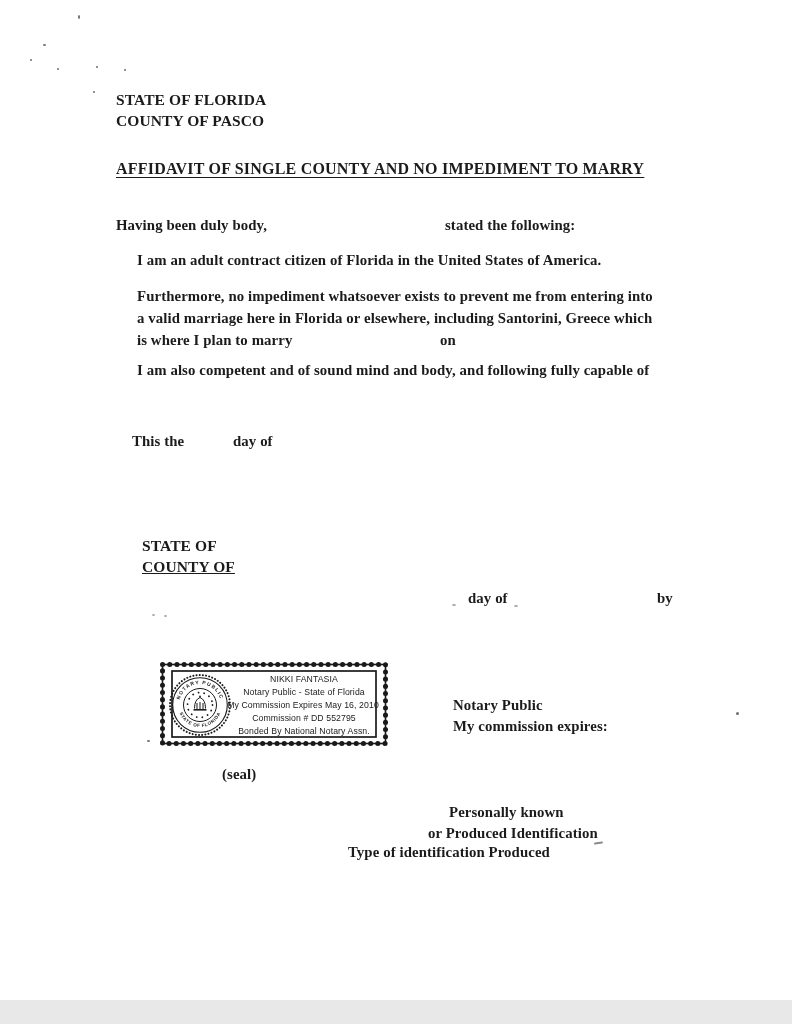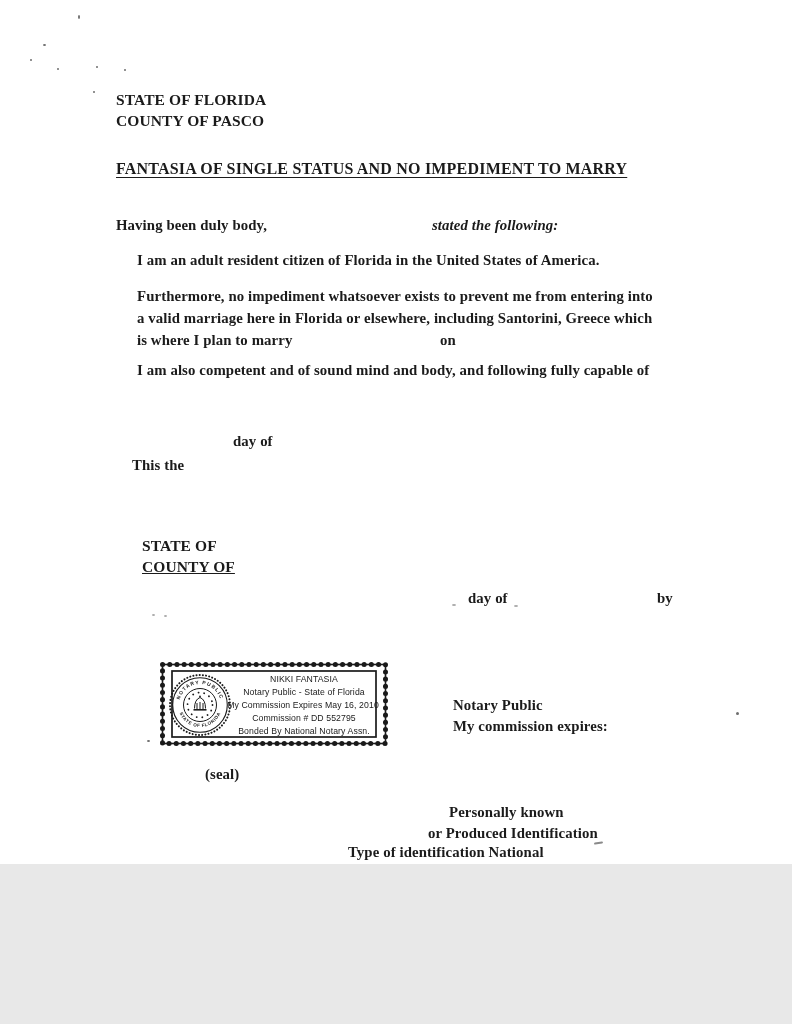--- a/index.html
+++ b/index.html
@@ -1,18 +1,18 @@
 <!DOCTYPE html>
 <html><head>
 <meta charset="utf-8">
 <style>
   html,body { margin:0; padding:0; background:#e8e8e8; }
   .page {
     position:relative;
-    width:792px; height:864px;
+    width:792px; height:1000px;
     margin:0 auto;
     background:#ffffff;
     font-family:"Liberation Serif", serif;
     color:#1b1b1b;
     overflow:hidden;
   }
   .t {
     position:absolute;
     white-space:nowrap;
     font-weight:bold;
@@ -59,35 +59,35 @@
   <div class="speck light" style="left:514px; top:605px; width:4px; height:2px;"></div>
   <div class="speck light" style="left:152px; top:614px; width:3px; height:2px;"></div>
   <div class="speck light" style="left:164px; top:615px; width:3px; height:2px;"></div>
   <div class="speck" style="left:147px; top:740px; width:3px; height:2px;"></div>
   <div class="speck" style="left:736px; top:712px; width:3px; height:3px;"></div>
   <div class="smudge" style="left:594px; top:842px; width:9px; height:2px; transform:rotate(-10deg);"></div>
 
   <div class="t hdr" style="left:116px; top:92px;">STATE OF FLORIDA</div>
   <div class="t hdr" style="left:116px; top:113px;">COUNTY OF PASCO</div>
 
-  <div class="t title" style="left:116px; top:161px;">FANTASIA OF SINGLE STATUS AND NO IMPEDIMENT TO MARRY</div>
+  <div class="t title" style="left:116px; top:161px;">AFFIDAVIT OF SINGLE COUNTY AND NO IMPEDIMENT TO MARRY</div>
 
   <div class="t" style="left:116px; top:218px;">Having been duly body,</div>
-  <div class="t" style="left:432px; top:218px;font-style:italic;">stated the following:</div>
+  <div class="t" style="left:445px; top:218px;">stated the following:</div>
 
-  <div class="t" style="left:137px; top:253px;">I am an adult resident citizen of Florida in the United States of America.</div>
+  <div class="t" style="left:137px; top:253px;">I am an adult contract citizen of Florida in the United States of America.</div>
 
   <div class="t" style="left:137px; top:289px;">Furthermore, no impediment whatsoever exists to prevent me from entering into</div>
   <div class="t" style="left:137px; top:311px;">a valid marriage here in Florida or elsewhere, including Santorini, Greece which</div>
   <div class="t" style="left:137px; top:333px;">is where I plan to marry</div>
   <div class="t" style="left:440px; top:333px;">on</div>
 
   <div class="t" style="left:137px; top:363px;">I am also competent and of sound mind and body, and following fully capable of</div>
 
-  <div class="t" style="left:132px; top:434px;margin-top:24px;">This the</div>
+  <div class="t" style="left:132px; top:434px;">This the</div>
   <div class="t" style="left:233px; top:434px;">day of</div>
 
   <div class="t hdr" style="left:142px; top:538px;">STATE OF</div>
   <div class="t hdr" style="left:142px; top:559px;text-decoration:underline;">COUNTY OF</div>
 
   <div class="t" style="left:468px; top:591px;">day of</div>
   <div class="t" style="left:657px; top:591px;">by</div>
 
   <svg class="stamp-svg" width="230" height="86" viewBox="0 0 230 86">
 
@@ -123,19 +123,19 @@
     <text class="stamp-txt" x="145" y="21" text-anchor="middle">NIKKI FANTASIA</text>
     <text class="stamp-txt" x="145" y="34" text-anchor="middle">Notary Public - State of Florida</text>
     <text class="stamp-txt" x="144" y="47" text-anchor="middle">My Commission Expires May 16, 2010</text>
     <text class="stamp-txt" x="145" y="60" text-anchor="middle">Commission # DD 552795</text>
     <text class="stamp-txt" x="145" y="73" text-anchor="middle">Bonded By National Notary Assn.</text>
   </svg>
 
   <div class="t" style="left:453px; top:698px;">Notary Public</div>
   <div class="t" style="left:453px; top:719px;">My commission expires:</div>
 
-  <div class="t" style="left:205px; top:767px;">(seal)</div>
+  <div class="t" style="left:222px; top:767px;">(seal)</div>
 
   <div class="t" style="left:449px; top:805px;">Personally known</div>
   <div class="t" style="left:428px; top:826px;">or Produced Identification</div>
-  <div class="t" style="left:348px; top:845px;">Type of identification National</div>
+  <div class="t" style="left:348px; top:845px;">Type of identification Produced</div>
 
 </div>
 
 </body></html>

